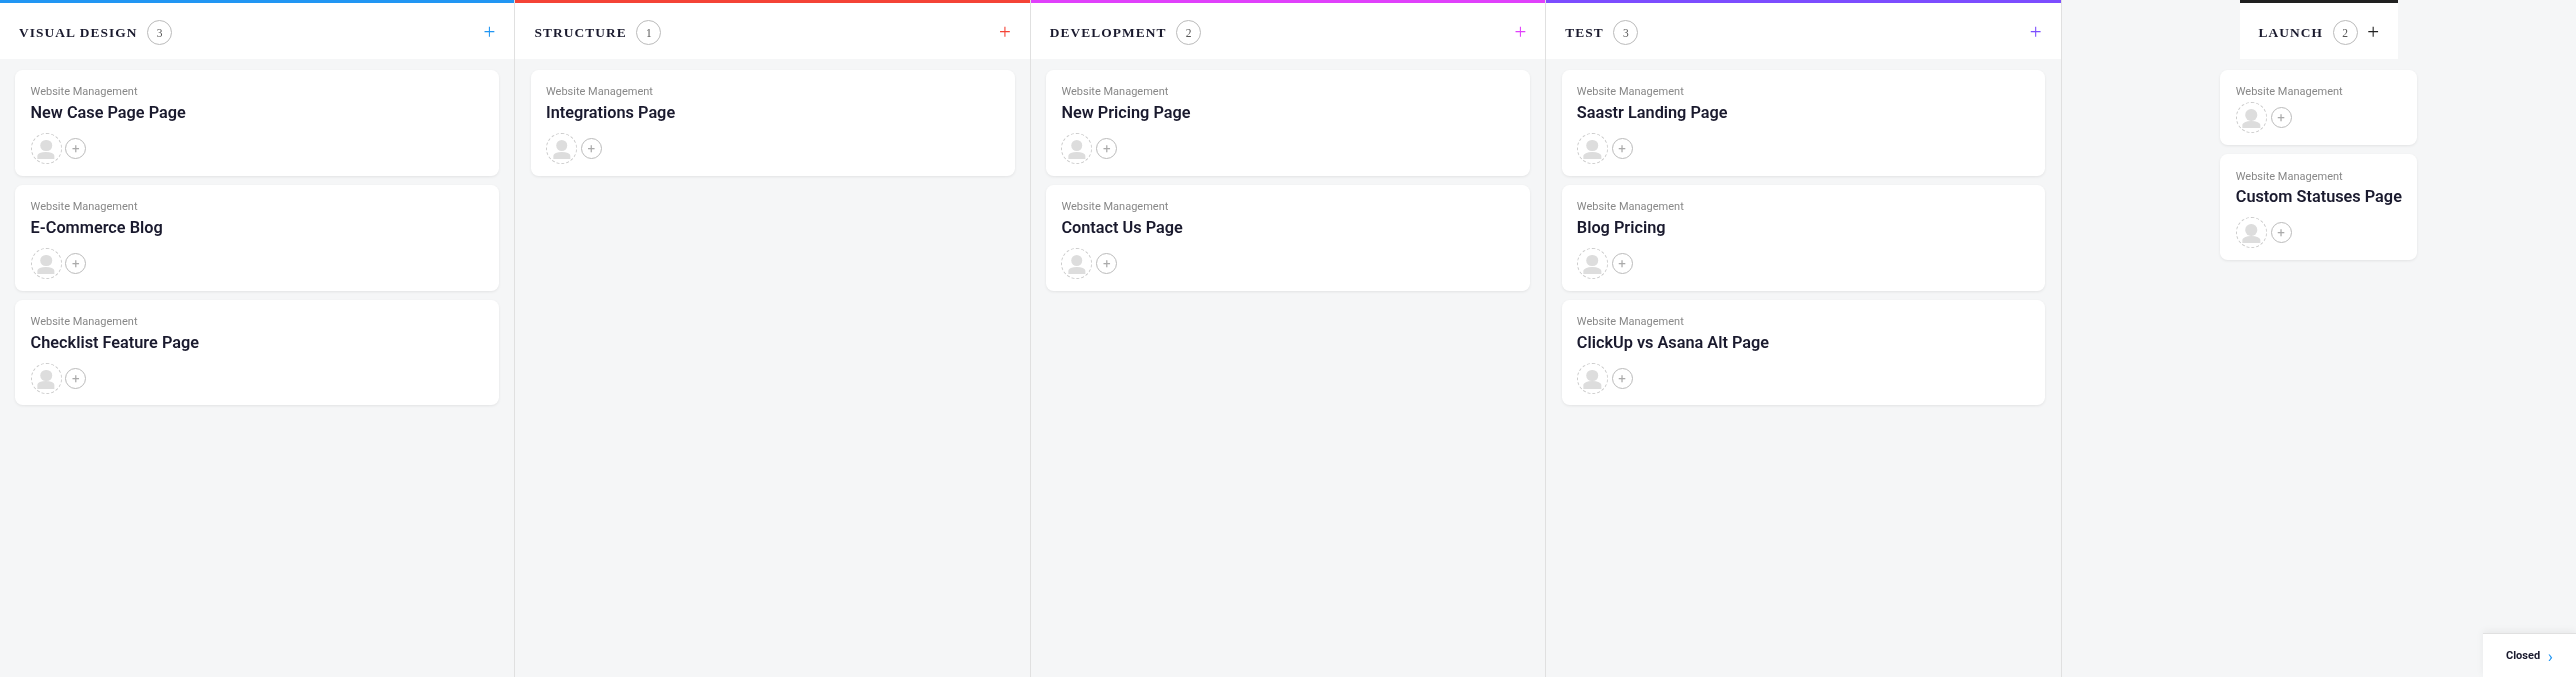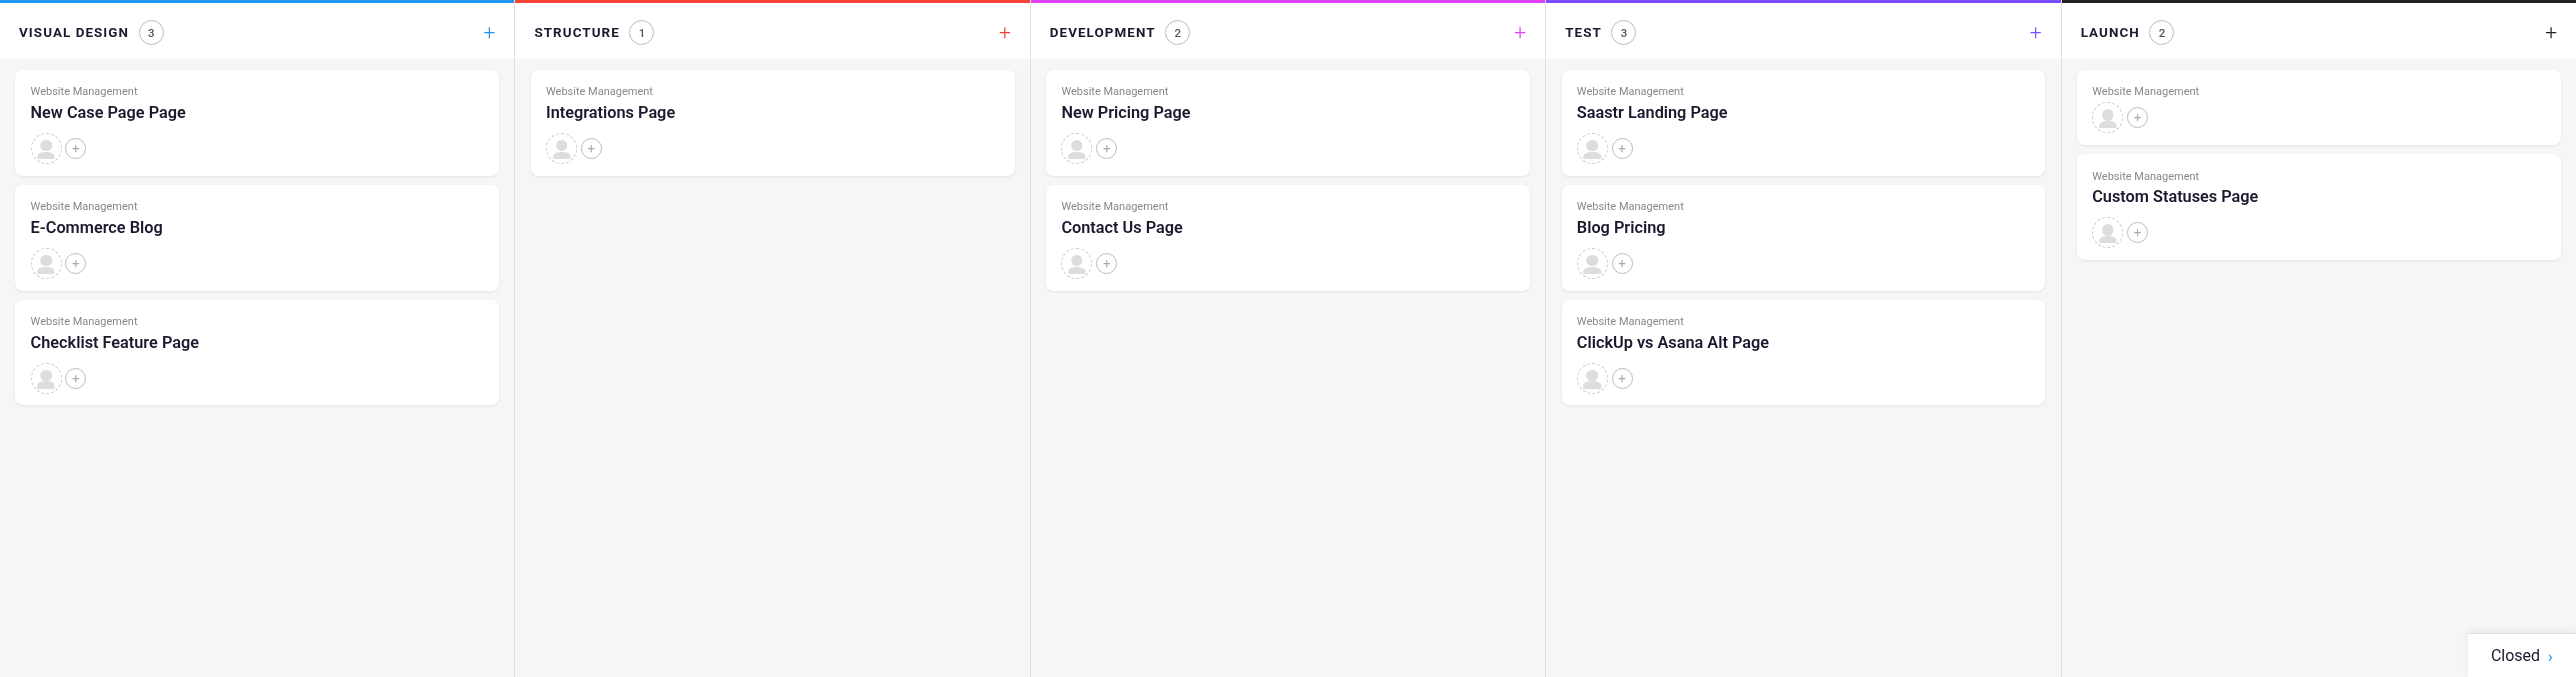--- a/index.html
+++ b/index.html
@@ -20,28 +20,30 @@
     .column {
       flex: 1;
       min-width: 499px;
       background: #f5f6f7;
       border-right: 1px solid #e0e0e0;
       display: flex;
       flex-direction: column;
     }
     .column:last-child {
       border-right: none;
+      align-items: center;
     }
     .column-header {
       display: flex;
       align-items: center;
       padding: 17.3px 19px 13.4px 19px;
       border-top: 3.8px solid transparent;
       background: #fff;
       gap: 9.6px;
+      font-family: Liberation Serif, serif;
     }
     .column-title {
       font-size: 13.4px;
       font-weight: 700;
       letter-spacing: 0.08em;
       color: #1a1a2e;
       text-transform: uppercase;
     }
     .column-count {
       display: inline-flex;
@@ -160,22 +162,22 @@
       background: #fff;
       border-top: 1px solid #e0e0e0;
       padding: 11.5px 23px;
       display: flex;
       align-items: center;
       gap: 7.7px;
       box-shadow: 0 -1.9px 7.7px rgba(0,0,0,0.06);
       cursor: pointer;
     }
     .closed-label {
-      font-size: 16px;
-      font-weight: 400;
+      font-size: 11px;
+      font-weight: 700;
       color: #1a1a2e;
     }
     .closed-arrow {
       color: #2196f3;
       font-size: 17.3px;
     }
   </style>
 </head>
 <body>
 

